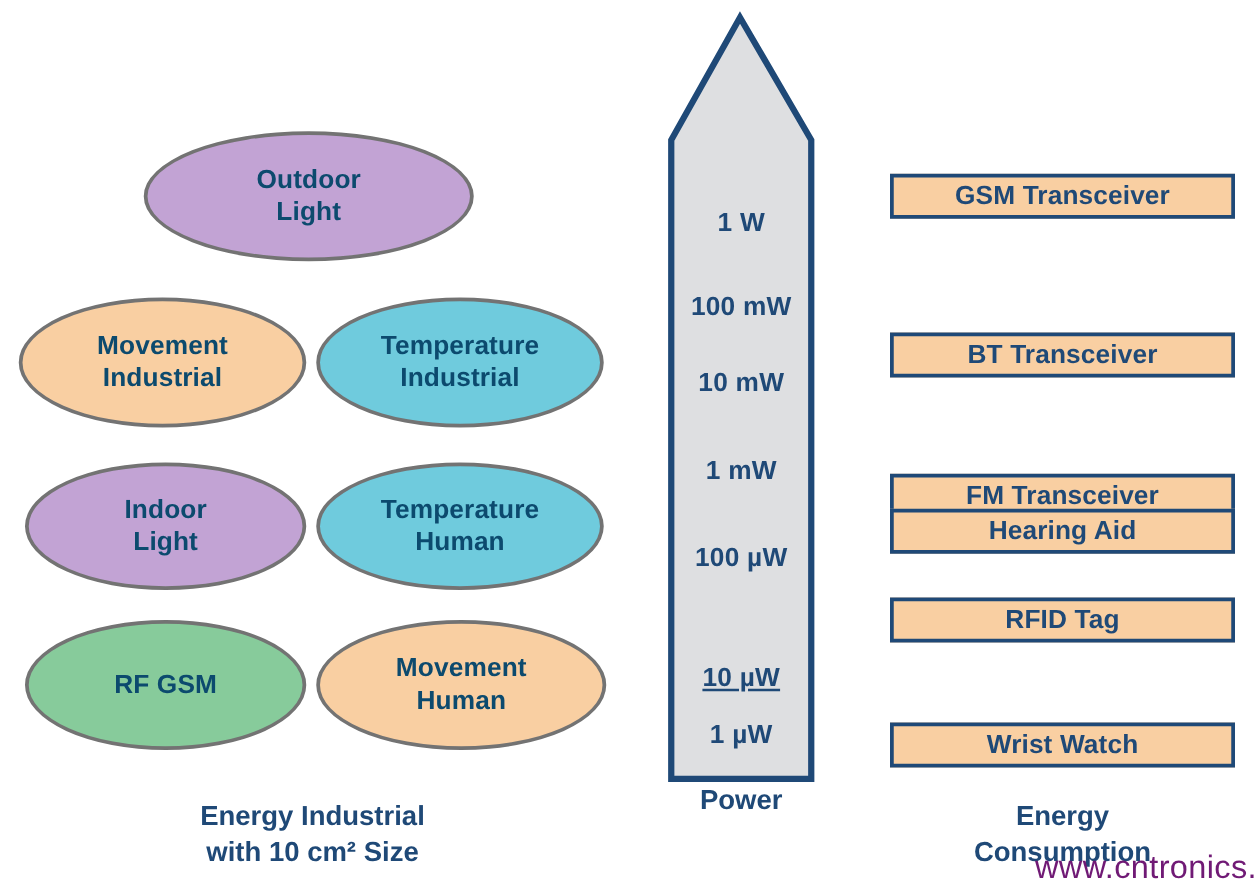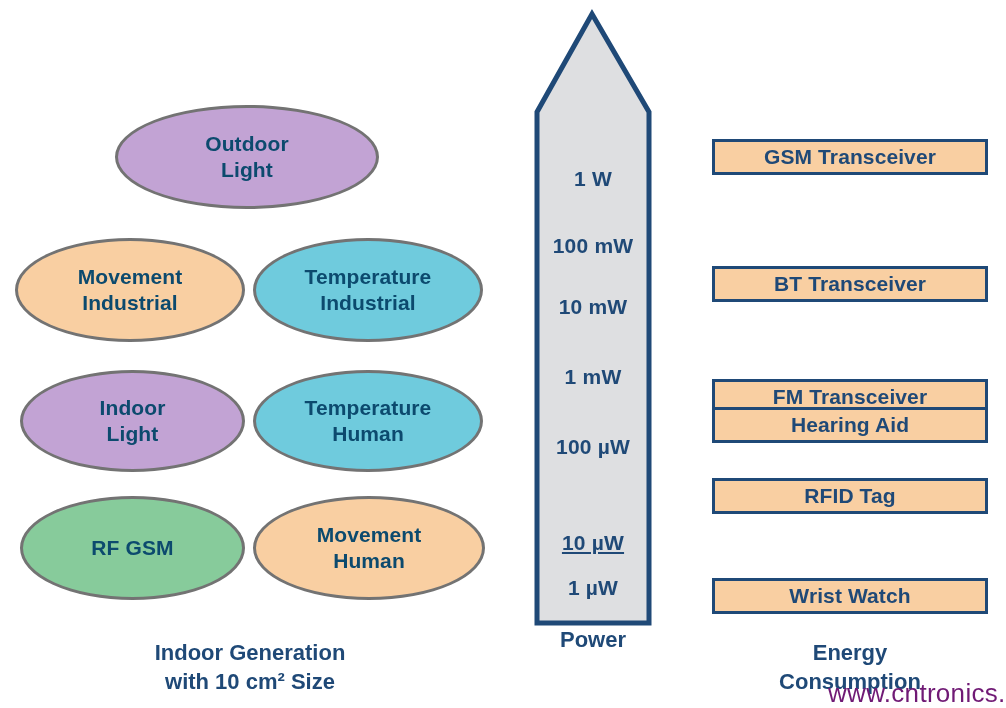--- a/index.html
+++ b/index.html
@@ -182,21 +182,21 @@
     <span>RFID Tag</span>
   </div>
   <div class="consume-box" style="top:407px;">
     <span>Hearing Aid</span>
   </div>
   <div class="consume-box" style="top:548px;margin-top:30px;">
     <span>Wrist Watch</span>
   </div>
 
   <div class="caption" style="left:40px; top:639px; width:420px;">
-    <span>Indoor Generation</span>
+    <span>Energy Industrial</span>
     <span>with 10 cm² Size</span>
   </div>
 
   <div class="caption" style="left:528px; top:626px; width:130px;">
     <span>Power</span>
   </div>
 
   <div class="caption" style="left:712px; top:639px; width:276px;">
     <span>Energy</span>
     <span>Consumption</span>

